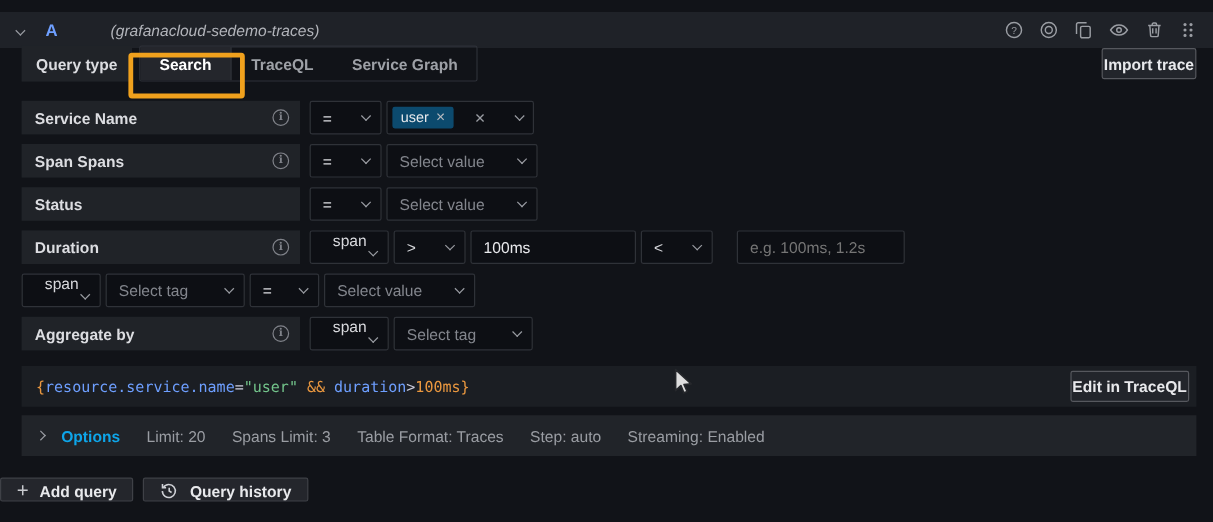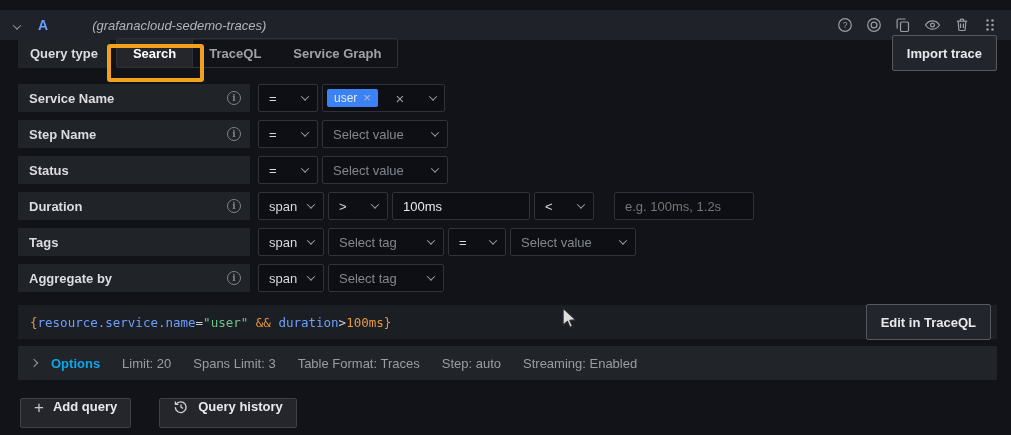--- a/index.html
+++ b/index.html
@@ -55,21 +55,21 @@
   }
   .radio-item.active {
     background:#24262c; color:#ffffff; font-weight:700;
     border-right:1px solid #2e3138;
   }
   .annotation-box {
     position:absolute; left:107px; top:44px; width:97px; height:38px;
     border:4px solid #f0a11d; border-radius:3px; z-index:5; pointer-events:none;
   }
   .btn {
-    height:36px; display:inline-flex; align-items:center; padding:0 14px;
+    height:26px; display:inline-flex; align-items:center; padding:0 1px;
     background:#22252b; border:1px solid #56585e; border-radius:2px;
     color:#e8e9ec; font-weight:600; font-size:13px; cursor:pointer; white-space:nowrap;
   }
   .import-btn { margin-left:auto; }
 
   
   .filters { position:absolute; left:18px; top:84px; right:14px; }
   .frow { display:flex; height:28px; margin-bottom:8px; align-items:stretch; }
   .flabel {
     width:232px; flex:0 0 auto; background:#202328; display:flex; align-items:center;
@@ -77,34 +77,34 @@
   }
   .flabel .icon-info { margin-left:auto; }
   .sel {
     background:#0d0f14; border:1px solid #2f3238; border-radius:2px;
     display:flex; align-items:center; padding:0 9px 0 10px; margin-right:4px;
     cursor:pointer; color:#d8d9dd;
   }
   .sel .chev { margin-left:auto; }
   .ph { color:#83868d; }
   .w-op    { width:60px; }
-  .w-scope { width:66px; }
+  .w-scope { width:66px;flex-direction:column; }
   .w-val   { width:126px; }
   .w-tag   { width:116px; }
   .w-op2   { width:58px; }
   .inputbox {
     background:#0d0f14; border:1px solid #2f3238; border-radius:2px;
     color:#e8e9ec; font-size:13px; padding:0 10px; margin-right:4px;
     font-family:"Liberation Sans",sans-serif; outline:none;
   }
   .w-dur  { width:138px; }
   .w-dur2 { width:140px;margin-left:16px; }
   .multi { width:123px; padding:0 8px 0 4px; }
   .pill {
-    background:#3b82f6; border-radius:2px; padding:2px 7px; font-size:12px;
+    background:#0c4a6e; border-radius:2px; padding:2px 7px; font-size:12px;
     color:#e8e9ec; display:inline-flex; align-items:flex-start; gap:6px; margin-right:auto;
   }
   .xglyph { color:#b9bbc0; font-size:13px; line-height:1; cursor:pointer; }
   .xglyph::before { content:"\00d7"; }
   .clear-x { color:#9a9da3; font-size:15px; line-height:1; margin-right:8px; cursor:pointer; }
   .clear-x::before { content:"\00d7"; }
 
   
   .preview {
     position:absolute; left:18px; right:14px; top:305px; height:34px;
@@ -122,23 +122,23 @@
     position:absolute; left:18px; right:14px; top:346px; height:34px;
     background:#212429; display:flex; align-items:center; padding:0 13px; gap:22px;
   }
   .opt-toggle { display:flex; align-items:center; gap:14px; cursor:pointer; }
   .opt-title { color:#0ea5e9; font-weight:700; }
   .opt-item { color:#9a9da3; white-space:nowrap; }
 
   
   .footer { position:absolute; left:0; top:398px; display:flex; gap:8px; }
   .fbtn {
-    height:30px; display:inline-flex; align-items:flex-start; gap:9px; padding:0 13px;
+    height:20px; display:inline-flex; align-items:flex-end; gap:9px; padding:0 13px;
     background:#24262c; border:1px solid #3f4147; border-radius:2px;
-    color:#e8e9ec; font-weight:700; font-size:13px; cursor:pointer;margin-left:20px;
+    color:#e8e9ec; font-weight:700; font-size:13px; cursor:pointer;
   }
   .plus-glyph { color:#c7c9ce; font-size:17px; font-weight:400; line-height:1; }
   .plus-glyph::before { content:"+"; }
   .fbtn svg { display:block; }
 
   .cursor { position:absolute; left:557px; top:305px; z-index:9; pointer-events:none; }
 </style>
 </head>
 <body>
 
@@ -221,21 +221,21 @@
           <span>user</span>
           <span class="xglyph"></span>
         </span>
         <span class="clear-x"></span>
         <span class="chev"></span>
       </span>
     </div>
 
     <div class="frow">
       <span class="flabel">
-        <span>Step Name</span>
+        <span>Span Spans</span>
         <span class="icon-info"></span>
       </span>
       <span class="sel w-op">
         <span>=</span>
         <span class="chev"></span>
       </span>
       <span class="sel w-val">
         <span class="ph">Select value</span>
         <span class="chev"></span>
       </span>
@@ -270,23 +270,20 @@
       </span>
       <input class="inputbox w-dur" value="100ms" style="">
       <span class="sel w-op">
         <span>&lt;</span>
         <span class="chev"></span>
       </span>
       <input class="inputbox w-dur2" placeholder="e.g. 100ms, 1.2s" style="">
     </div>
 
     <div class="frow">
-      <span class="flabel">
-        <span>Tags</span>
-      </span>
       <span class="sel w-scope">
         <span>span</span>
         <span class="chev"></span>
       </span>
       <span class="sel w-tag">
         <span class="ph">Select tag</span>
         <span class="chev"></span>
       </span>
       <span class="sel w-op2">
         <span>=</span>

